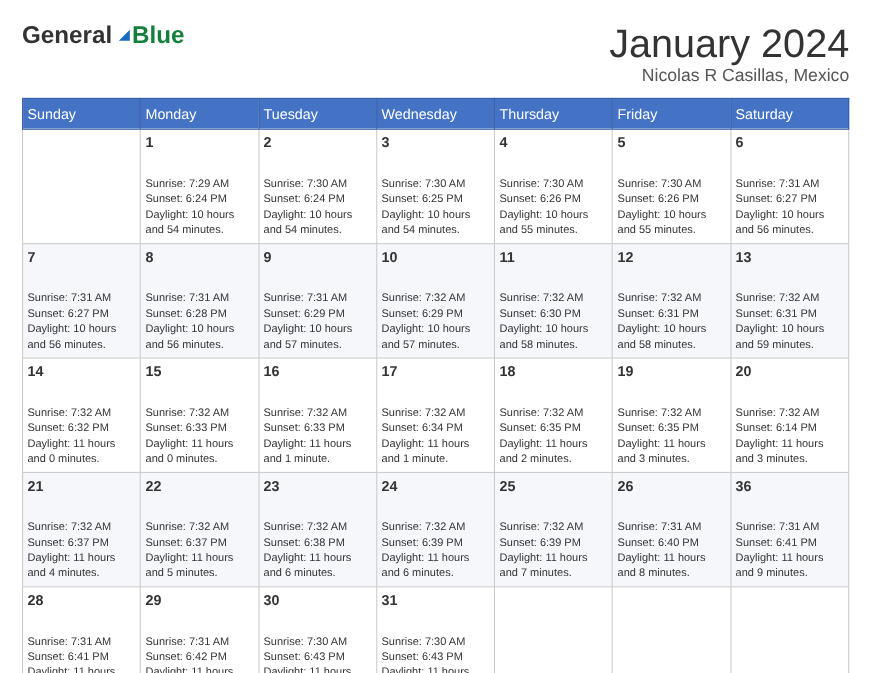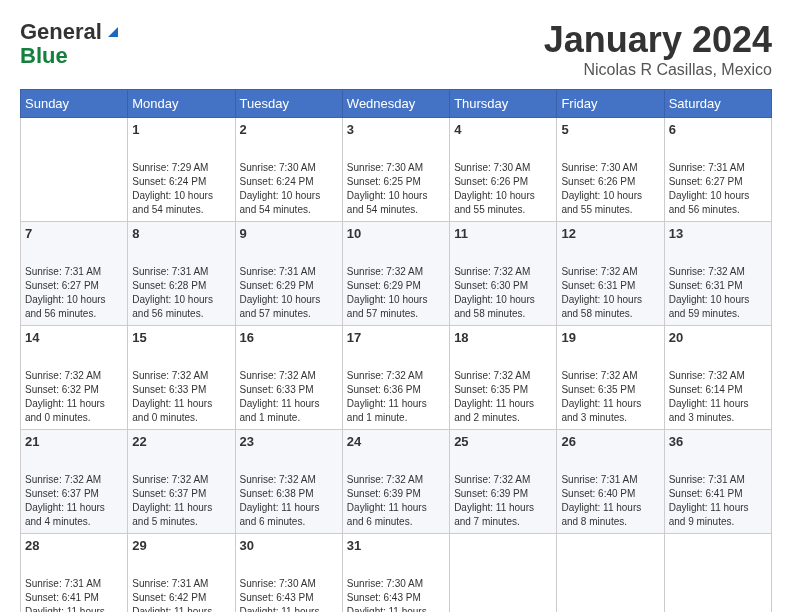--- a/index.html
+++ b/index.html
@@ -11,33 +11,33 @@
       padding: 20px;
     }
     .header {
       display: flex;
       justify-content: space-between;
       align-items: flex-start;
       margin-bottom: 10px;
     }
     .logo {
       display: flex;
-      flex-direction: column;
+      flex-direction: row;
       font-size: 22px;
       font-weight: bold;
       line-height: 1.1;
     }
     .logo-general { color: #333; }
     .logo-blue { color: #15803d; }
     .title-block {
       text-align: right;
     }
     .month-title {
       font-size: 36px;
-      font-weight: bold;
+      font-weight: normal;
       color: #333;
       line-height: 1.1;
     }
     .location {
       font-size: 16px;
       color: #555;
       margin-top: 1px;
     }
     .calendar {
       width: 100%;
@@ -179,21 +179,21 @@
         <td>
           <div class="day-num">15</div>
           <div class="day-info"><span>Sunrise: 7:32 AM</span><br><span>Sunset: 6:33 PM</span><br><span>Daylight: 11 hours and 0 minutes.</span></div>
         </td>
         <td>
           <div class="day-num">16</div>
           <div class="day-info"><span>Sunrise: 7:32 AM</span><br><span>Sunset: 6:33 PM</span><br><span>Daylight: 11 hours and 1 minute.</span></div>
         </td>
         <td>
           <div class="day-num">17</div>
-          <div class="day-info"><span>Sunrise: 7:32 AM</span><br><span>Sunset: 6:36 PM</span><br><span>Daylight: 11 hours and 1 minute.</span></div>
+          <div class="day-info"><span>Sunrise: 7:32 AM</span><br><span>Sunset: 6:34 PM</span><br><span>Daylight: 11 hours and 1 minute.</span></div>
         </td>
         <td>
           <div class="day-num">18</div>
           <div class="day-info"><span>Sunrise: 7:32 AM</span><br><span>Sunset: 6:35 PM</span><br><span>Daylight: 11 hours and 2 minutes.</span></div>
         </td>
         <td>
           <div class="day-num">19</div>
           <div class="day-info"><span>Sunrise: 7:32 AM</span><br><span>Sunset: 6:35 PM</span><br><span>Daylight: 11 hours and 3 minutes.</span></div>
         </td>
         <td>

